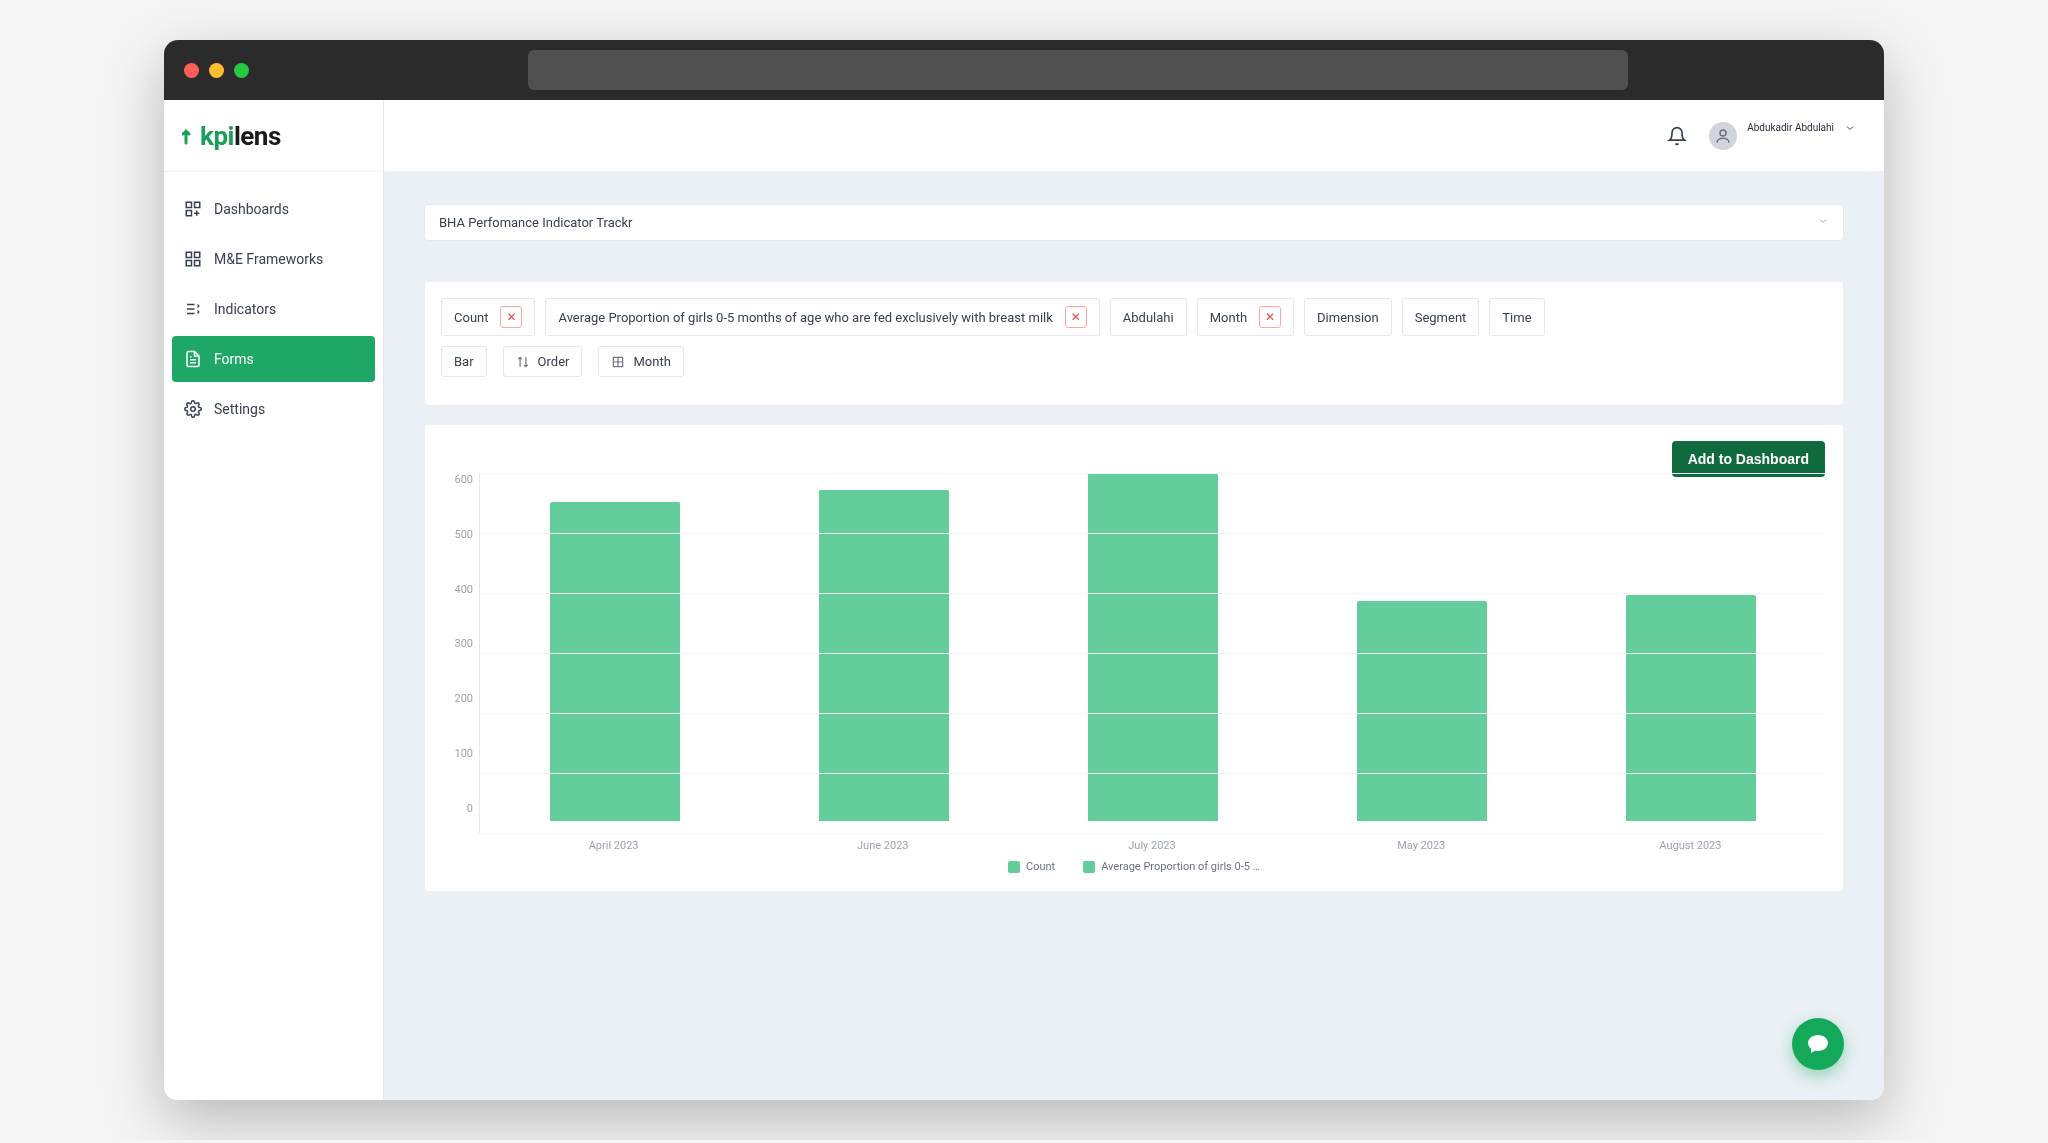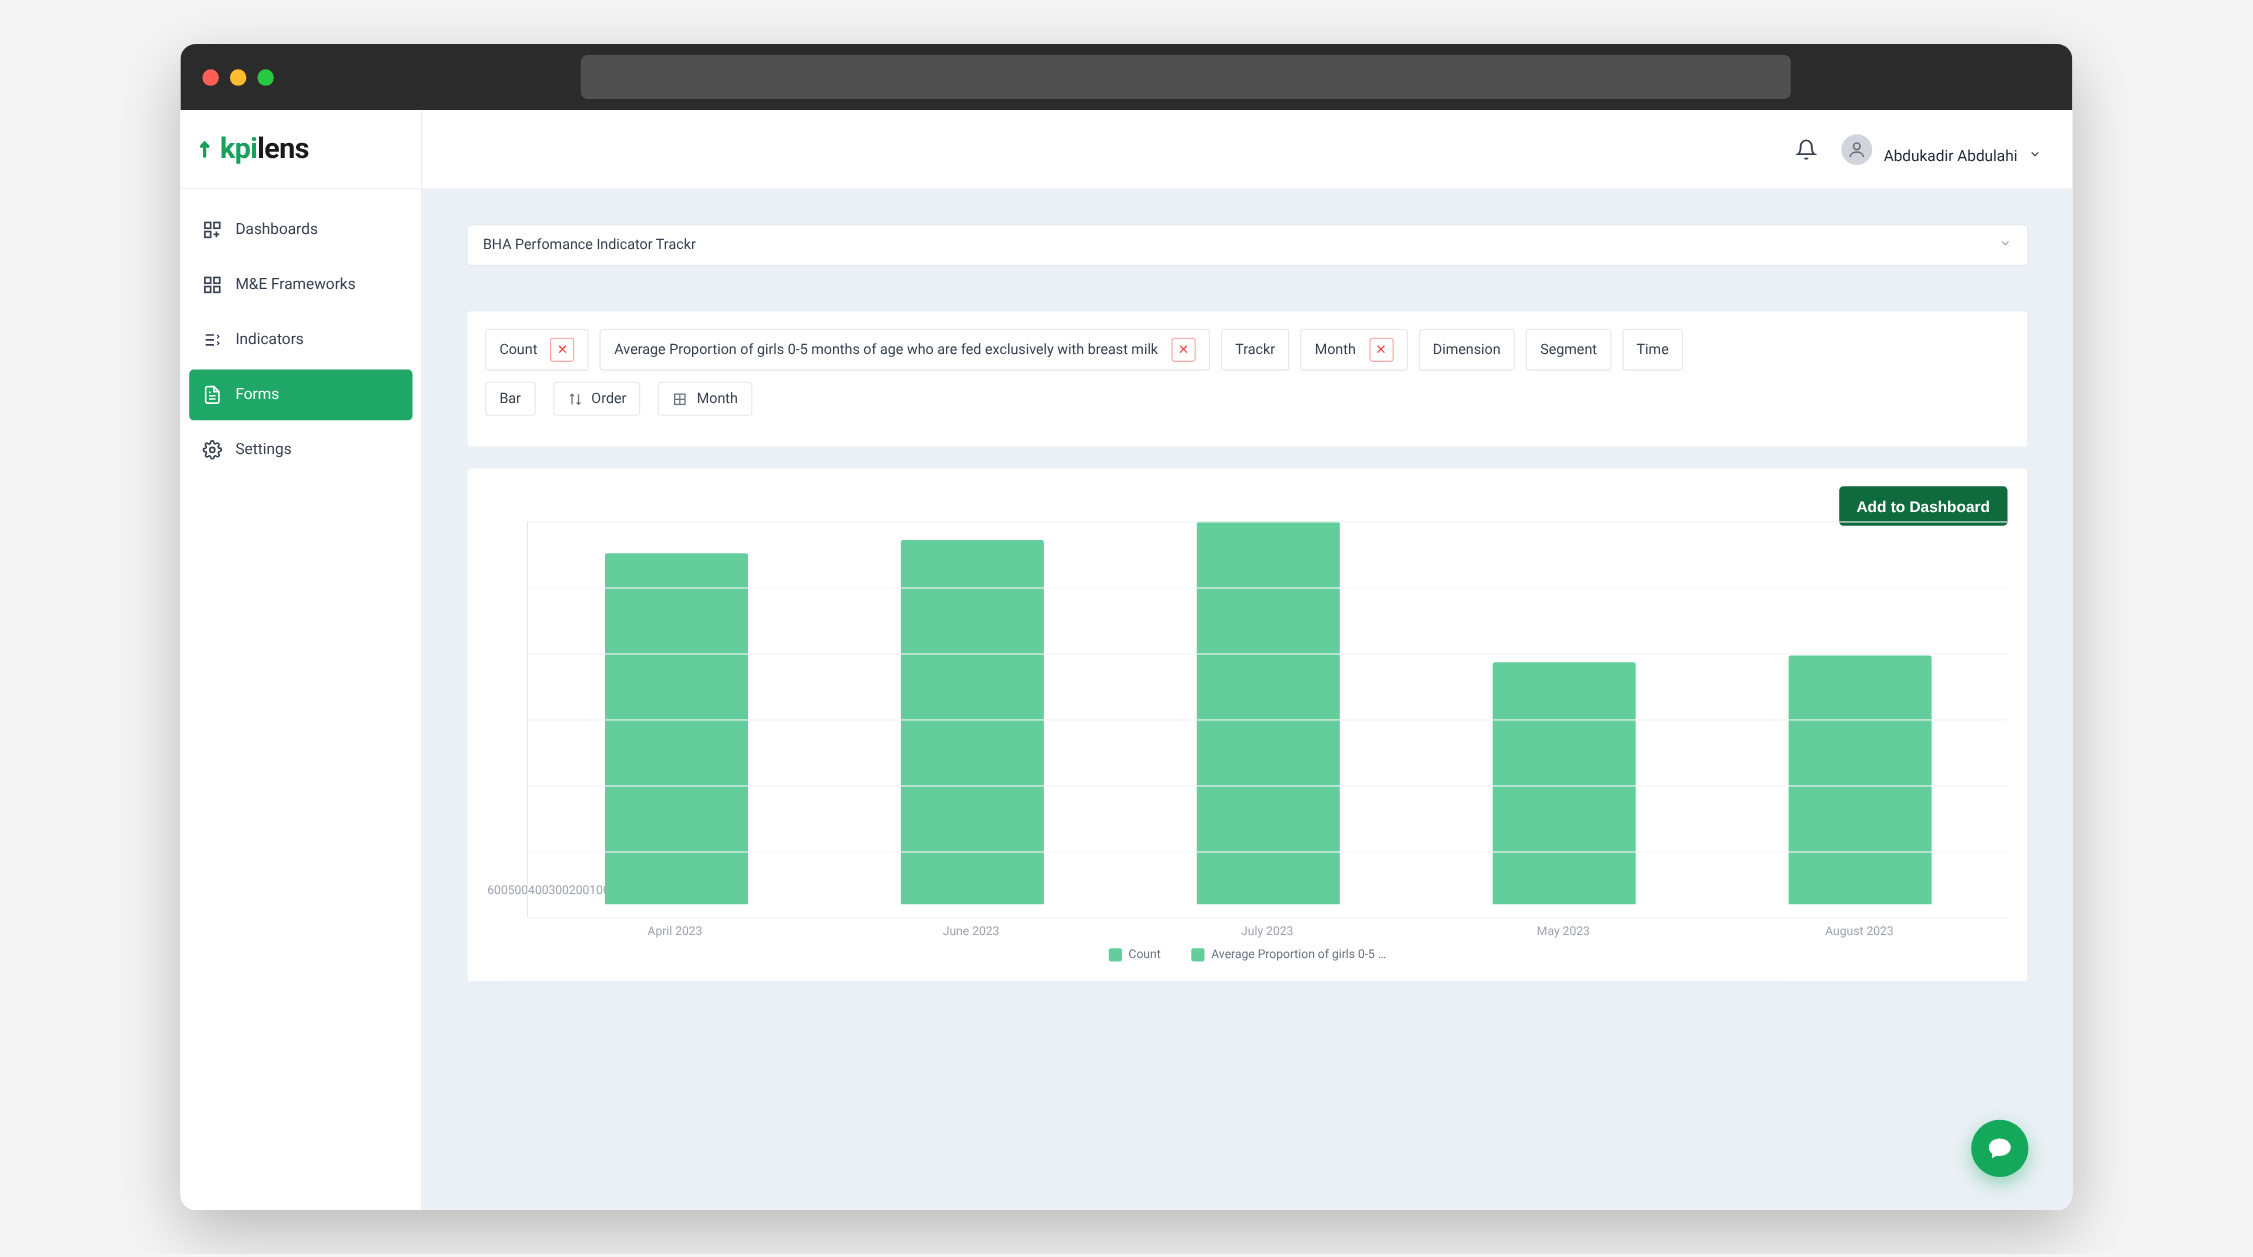--- a/index.html
+++ b/index.html
@@ -94,24 +94,24 @@
       display: flex;
       align-items: center;
       justify-content: flex-end;
       padding: 0 28px;
       gap: 22px;
       border-bottom: 1px solid #f0f0f0;
     }
     .bell { width:20px; height:20px; cursor:pointer; }
     .user-chip {
       display: flex;
-      align-items: flex-end;
+      align-items: flex-start;
       gap: 10px;
       cursor: pointer;
-      font-size: 14px;
+      font-size: 10px;
       color: #1f2937;
     }
     .avatar {
       width: 28px; height: 28px; border-radius: 50%;
       background: #d1d5db;
       display:flex; align-items:center; justify-content:center;
     }
     .content { padding: 32px 40px 20px; flex:1; overflow:auto; position:relative; }
     .source-label {
       font-size: 15px;
@@ -181,21 +181,21 @@
       cursor: pointer;
     }
     .chart-area {
       margin-top: 30px;
       display: flex;
       height: 360px;
     }
     .y-axis {
       width: 36px;
       display:flex;
-      flex-direction:row;
+      flex-direction:column;
       justify-content:space-between;
       align-items:flex-end;
       font-size: 11px;
       color: #9ca3af;
       padding-right: 6px;
       padding-bottom: 18px;
     }
     .plot {
       flex:1;
       position:relative;
@@ -373,21 +373,21 @@
           <div class="pill-row" id="pill-row-1">
               <div class="pill">
                 <span>Count</span>
                 <span class="x">✕</span>
               </div>
               <div class="pill">
                 <span>Average Proportion of girls 0-5 months of age who are fed exclusively with breast milk</span>
                 <span class="x">✕</span>
               </div>
               <div class="pill">
-                <span>Trackr</span>
+                <span>Abdulahi</span>
               </div>
               <div class="pill">
                 <span>Month</span>
                 <span class="x">✕</span>
               </div>
               <div class="pill">
                 <span>Dimension</span>
               </div>
               <div class="pill">
                 <span>Segment</span>

